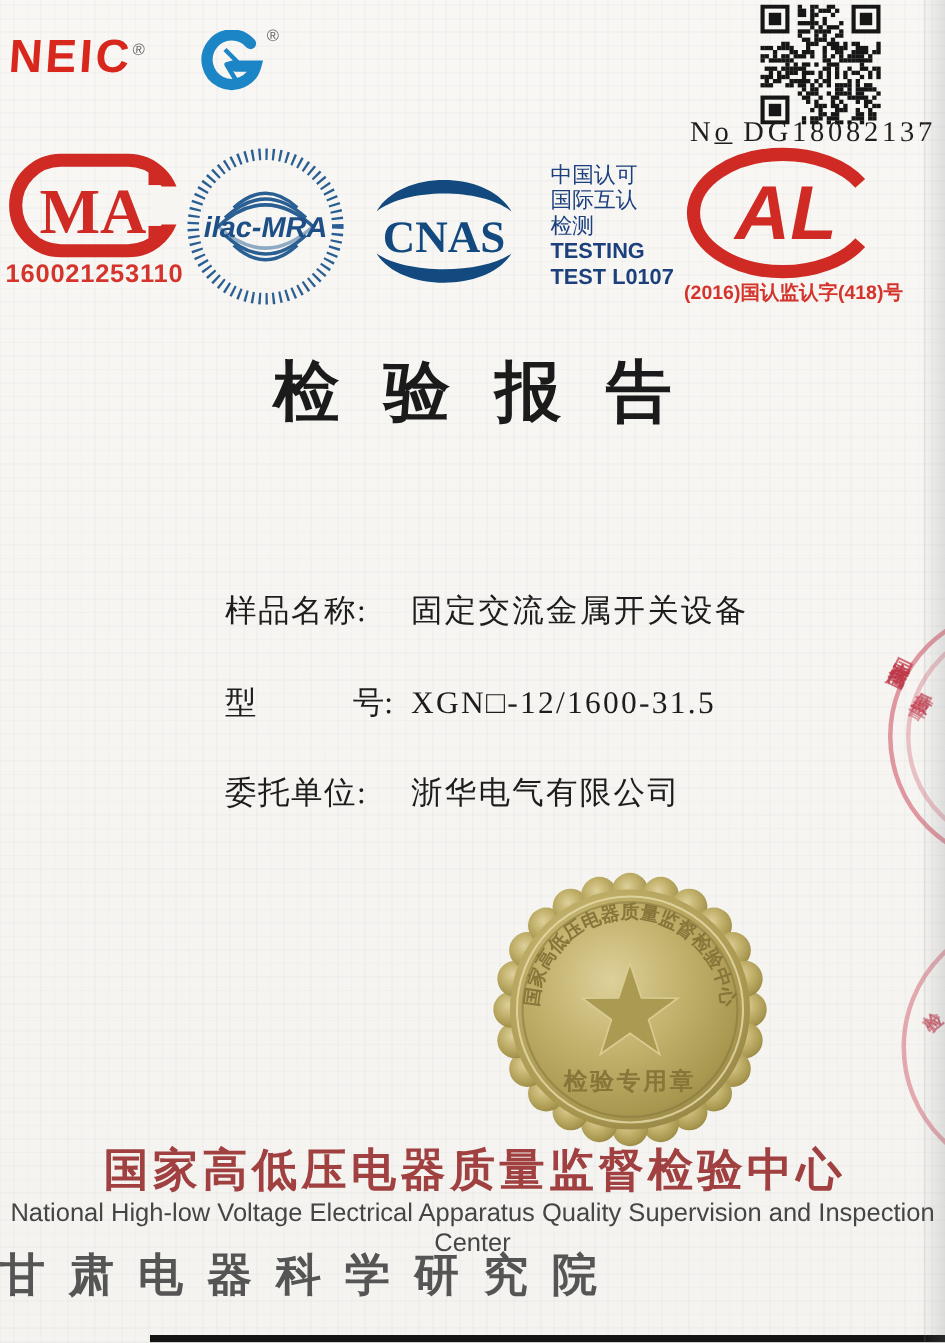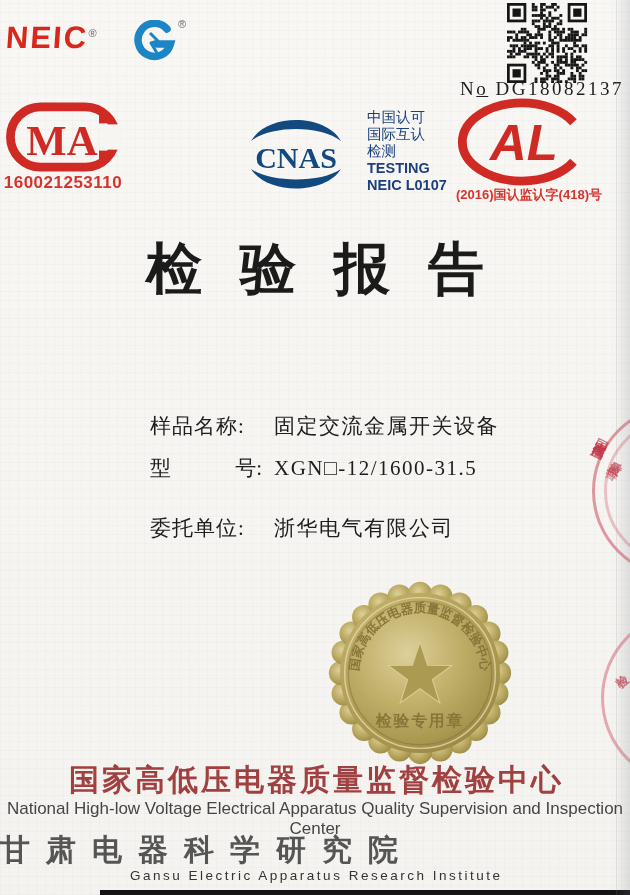--- a/index.html
+++ b/index.html
@@ -29,30 +29,30 @@
            font-weight:bold;font-size:17px;letter-spacing:.5px;}
   .ilac{left:124px;top:98px;}
   .cnas{left:243px;top:111px;}
   .cnas-block{left:367px;top:109px;color:#1c3f7d;font-size:14.5px;line-height:17px;
               font-family:"Liberation Sans",sans-serif;}
   .cnas-block .b{font-weight:bold;font-size:14.5px;}
   .cal{left:452px;top:97px;}
   .cal-cap{left:444px;top:186px;width:170px;text-align:center;color:#d4342c;
            font-weight:bold;font-size:13px;letter-spacing:0;}
   
-  .t-zh{left:0;top:232px;width:100%;text-align:center;font-size:56px;font-weight:bold;color:#1b1b1b;}
+  .t-zh{left:0;top:232px;width:100%;text-align:center;font-size:44px;font-weight:bold;color:#1b1b1b;}
   .t-zh span{letter-spacing:.68em;margin-right:-.68em;}
   .t-en{left:0;top:322px;width:100%;text-align:center;font-family:"Liberation Serif",serif;
         font-weight:bold;font-size:33px;letter-spacing:5px;word-spacing:12px;color:#161616;}
   
   .frow{left:150px;font-size:21px;color:#1d1d1d;font-family:"Liberation Serif",serif;white-space:nowrap;}
   .frow .lab{display:inline-block;min-width:112px;letter-spacing:1px;}
   .frow .lab2{display:inline-flex;justify-content:space-between;min-width:112px;}
   .frow .val{margin-left:12px;letter-spacing:1.5px;}
-  .f1{top:412px;} .f2{top:454px;} .f3{top:514px;}
+  .f1{top:393px;} .f2{top:454px;} .f3{top:514px;}
   
   .seal{left:327px;top:580px;width:186px;height:186px;}
   
   .stamp-ring{border-radius:50%;border:3px solid rgba(201,58,78,.5);}
   .ring1{left:592px;top:404px;width:168px;height:168px;}
   .ring1b{left:604px;top:416px;width:144px;height:144px;border-color:rgba(201,58,78,.28);}
   .ring2{left:601px;top:610px;width:170px;height:170px;border-color:rgba(201,58,78,.4);}
   .stamp-txt{color:rgba(190,52,70,.7);font-weight:bold;font-size:13px;
              writing-mode:vertical-rl;letter-spacing:2px;}
   .st-a{left:597px;top:430px;transform:rotate(26deg);}
@@ -409,35 +409,47 @@
     <svg width="118" height="72" viewBox="0 0 120 74">
       <rect x="6" y="6" width="108" height="62" rx="31" fill="none" stroke="#cf2a23" stroke-width="9"></rect>
       <rect x="100" y="24" width="20" height="26" fill="#f6f5f1"></rect>
       <rect x="97" y="14" width="12" height="9" fill="#cf2a23"></rect>
       <rect x="97" y="51" width="12" height="9" fill="#cf2a23"></rect>
       <text x="59" y="56" text-anchor="middle" font-size="44" font-weight="bold" fill="#cf2a23" font-family="Liberation Serif, serif">MA</text>
     </svg>
   </div>
   <div class="abs cma-num">160021253110</div>
 
+  <div class="abs ilac">
+    <svg width="106" height="106" viewBox="0 0 110 110">
+      <circle cx="55" cy="55" r="50" fill="none" stroke="#2a5f93" stroke-width="8" stroke-dasharray="1.6 3.2"></circle>
+      <path d="M33,42 Q55,22 77,42" fill="none" stroke="#2a5f93" stroke-width="2.4"></path>
+      <path d="M27,49 Q55,23 83,49" fill="none" stroke="#2a5f93" stroke-width="2.4"></path>
+      <path d="M21,56 Q55,24 89,56" fill="none" stroke="#2a5f93" stroke-width="2.4"></path>
+      <path d="M33,68 Q55,88 77,68" fill="none" stroke="#2a5f93" stroke-width="2.4"></path>
+      <path d="M27,61 Q55,87 83,61" fill="none" stroke="#2a5f93" stroke-width="2.4"></path>
+      <path d="M21,54 Q55,86 89,54" fill="none" stroke="#2a5f93" stroke-width="2.4" opacity=".5"></path>
+      <text x="55" y="62" text-anchor="middle" font-size="20" font-weight="bold" font-style="italic" fill="#1d4f86" font-family="Liberation Sans, sans-serif">ilac-MRA</text>
+    </svg>
+  </div>
 
   <div class="abs cnas">
     <svg width="106" height="86" viewBox="0 0 106 86">
       <path d="M8,30 C24,2 82,2 98,30 C78,14 28,14 8,30 Z" fill="#12497e"></path>
       <path d="M8,58 C24,84 82,84 98,58 C78,72 28,72 8,58 Z" fill="#12497e"></path>
       <text x="53" y="57" text-anchor="middle" font-size="30" font-weight="bold" fill="#12497e" font-family="Liberation Serif, serif">CNAS</text>
     </svg>
   </div>
 
   <div class="abs cnas-block">
     <div>中国认可</div>
     <div>国际互认</div>
     <div>检测</div>
     <div class="b">TESTING</div>
-    <div class="b">NEIC L0107</div>
+    <div class="b">TEST L0107</div>
   </div>
 
   <div class="abs cal">
     <svg width="140" height="90" viewBox="0 0 140 92">
       <ellipse cx="70" cy="46" rx="61" ry="40" fill="none" stroke="#cf2a23" stroke-width="9" pathLength="100" stroke-dasharray="86 14" stroke-dashoffset="-7"></ellipse>
       <text x="72" y="64" text-anchor="middle" font-size="52" font-weight="bold" font-style="italic" fill="#cf2a23" font-family="Liberation Sans, sans-serif">AL</text>
     </svg>
   </div>
   <div class="abs cal-cap">(2016)国认监认字(418)号</div>
 
@@ -507,18 +519,17 @@
   <div class="abs stamp-ring ring1"></div>
   <div class="abs stamp-ring ring1b"></div>
   <div class="abs stamp-ring ring2"></div>
   <span class="abs stamp-txt st-a">国家高低压</span>
   <span class="abs stamp-txt st-b">质量监督</span>
   <span class="abs stamp-txt st-c">检验</span>
 
   <div class="abs f-red"><span>国家高低压电器质量监督检验中心</span></div>
   <div class="abs f-en1">National High-low Voltage Electrical Apparatus Quality Supervision and Inspection Center</div>
   <div class="abs inst-zh"><span>甘肃电器科学研究院</span></div>
-  <div class="abs inst-en"><span>Gansu Electric Apparatus Research Institute</span></div>
 
   <div class="abs black-bar"></div>
   <div class="abs edge-right"></div>
   <div class="abs edge-line"></div>
 </div>
 
 </body></html>

